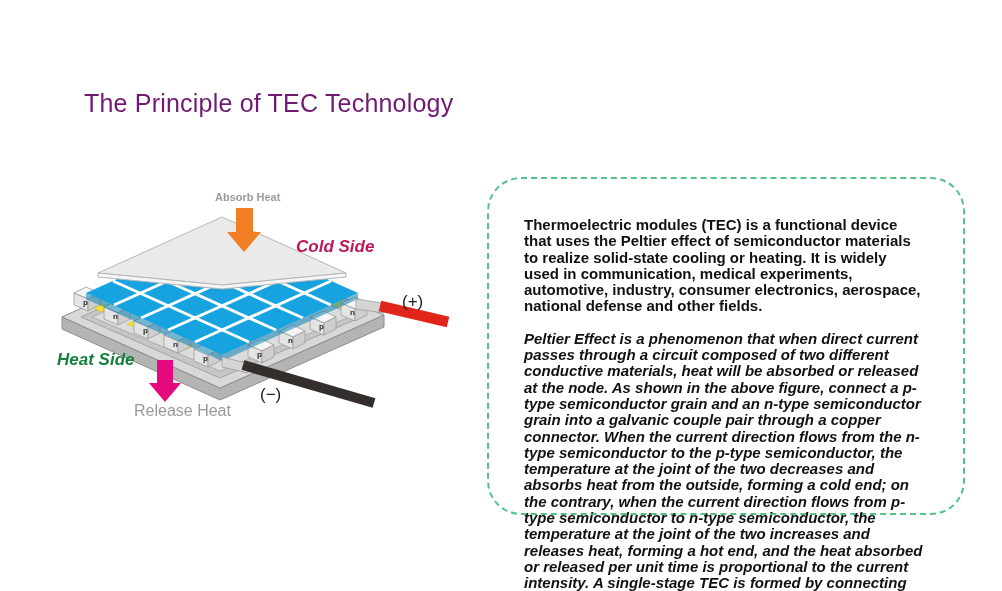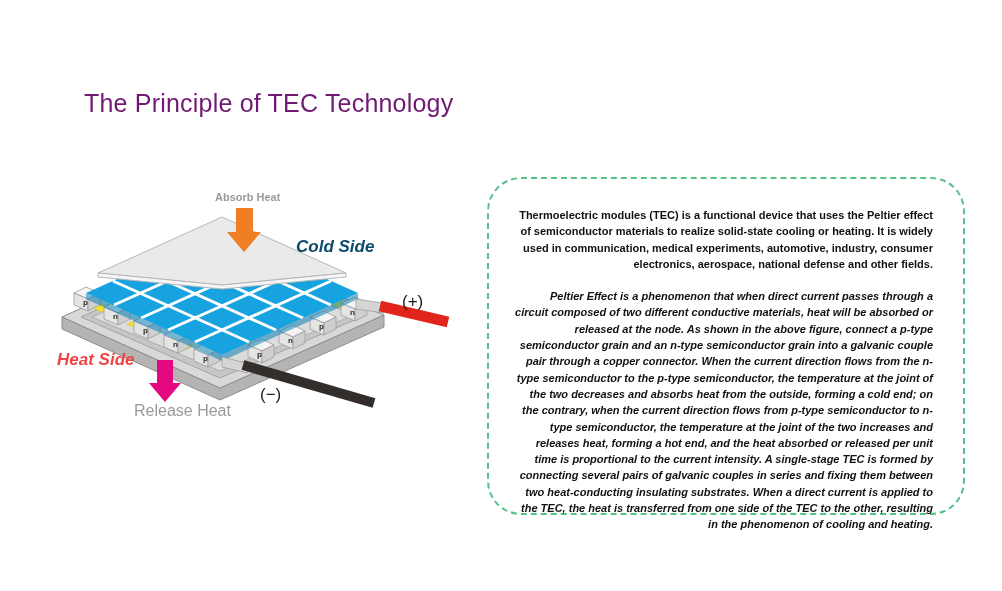--- a/index.html
+++ b/index.html
@@ -56,29 +56,29 @@
     top: 402px;
     font-size: 16px;
     color: #9a9a9a;
   }
   #label-cold-side {
     left: 296px;
     top: 237px;
     font-size: 17px;
     font-weight: bold;
     font-style: italic;
-    color: #0c4a6e;
+    color: #be185d;
   }
   #label-heat-side {
     left: 57px;
     top: 350px;
     font-size: 17px;
     font-weight: bold;
     font-style: italic;
-    color: #ef4444;
+    color: #15803d;
   }
   #label-positive {
     left: 402px;
     top: 292px;
     font-size: 17px;
     color: #1d1d1b;
   }
   #label-negative {
     left: 260px;
     top: 385px;
@@ -95,26 +95,26 @@
     height: 338px;
     box-sizing: border-box;
     border: 2px dashed #57c08a;
     border-radius: 34px;
     background: #ffffff;
   }
   #info-panel-body {
     padding: 24px 26px 0 21px;
   }
   .info-para {
-    margin: 4px;
-    font-size: 11px;
+    margin: 14px;
+    font-size: 15px;
     font-weight: bold;
     line-height: 16.3px;
     color: #111111;
-    text-align: right;
+    text-align: left;
   }
   .info-para + .info-para {
     margin-top: 16px;
     font-style: italic;
   }
 </style>
 </head>
 <body>
 
 <div id="page-title">The Principle of TEC Technology</div>

